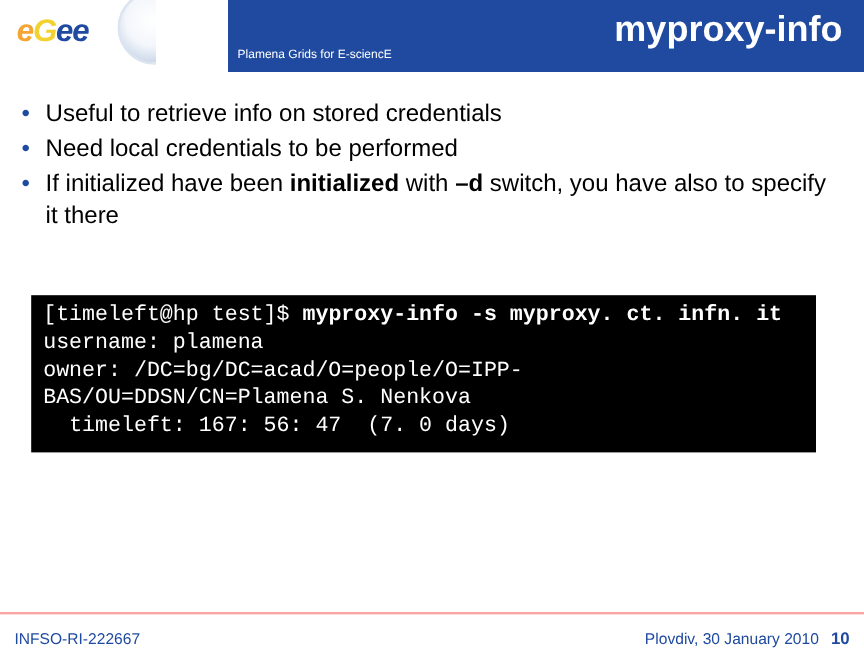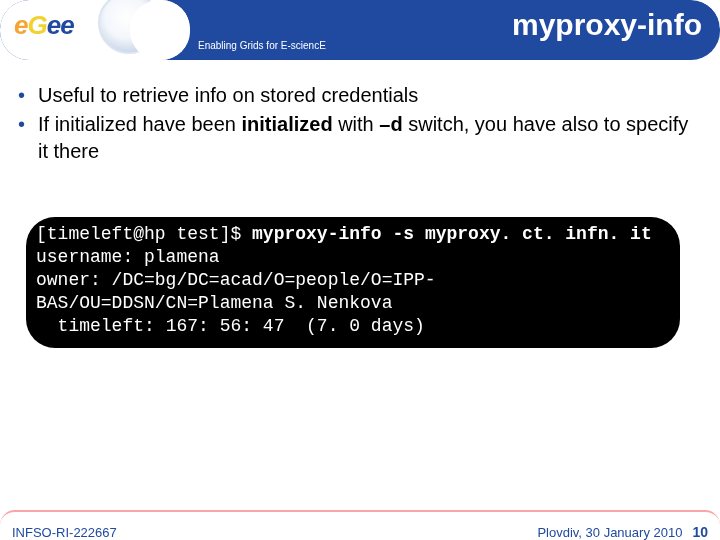--- a/index.html
+++ b/index.html
@@ -1,15 +1,15 @@
 <!DOCTYPE html>
 <html><head>
 <meta charset="utf-8">
 <style>
-  * { margin: 0; padding: 0; box-sizing: border-box; border-radius: 29px; }
+  * { margin: 0; padding: 0; box-sizing: border-box; }
   html, body { width: 720px; height: 540px; font-family: Arial, Helvetica, sans-serif; background: #fff; overflow: hidden; }
   .banner {
     position: relative;
     width: 100%;
     height: 60px;
     background: #1f4aa0;
     color: #fff;
   }
   .logo-block {
     position: absolute;
@@ -97,27 +97,28 @@
 <div class="banner">
   <div class="logo-block">
     <div class="egee-logo">
       <div class="egee-circle"></div>
       <div class="egee-text">
         <span class="c-orange">e</span><span class="c-yellow">G</span><span class="c-blue">e</span><span class="c-blue">e</span>
       </div>
     </div>
     <div class="logo-tail"></div>
   </div>
-  <div class="tagline">Enabling Grids for E-sciencE</div>
+  <div class="tagline">Plamena Grids for E-sciencE</div>
   <div class="slide-title">myproxy-info</div>
 </div>
 
 <div class="content">
   <ul class="bullets">
     <li><span>Useful to retrieve info on stored credentials</span></li>
+    <li><span>Need local credentials to be performed</span></li>
     <li>
       <span>If initialized have been </span><span class="strong">initialized</span><span> with </span><span class="strong">–d</span><span> switch, you have also to specify it there</span>
     </li>
   </ul>
 
   <div class="terminal"><span>[timeleft@hp test]$ </span><span class="bold">myproxy-info -s myproxy. ct. infn. it</span>
 <span>username: plamena</span>
 <span>owner: /DC=bg/DC=acad/O=people/O=IPP-</span>
 <span>BAS/OU=DDSN/CN=Plamena S. Nenkova</span>
 <span>  timeleft: 167: 56: 47  (7. 0 days)</span></div>

